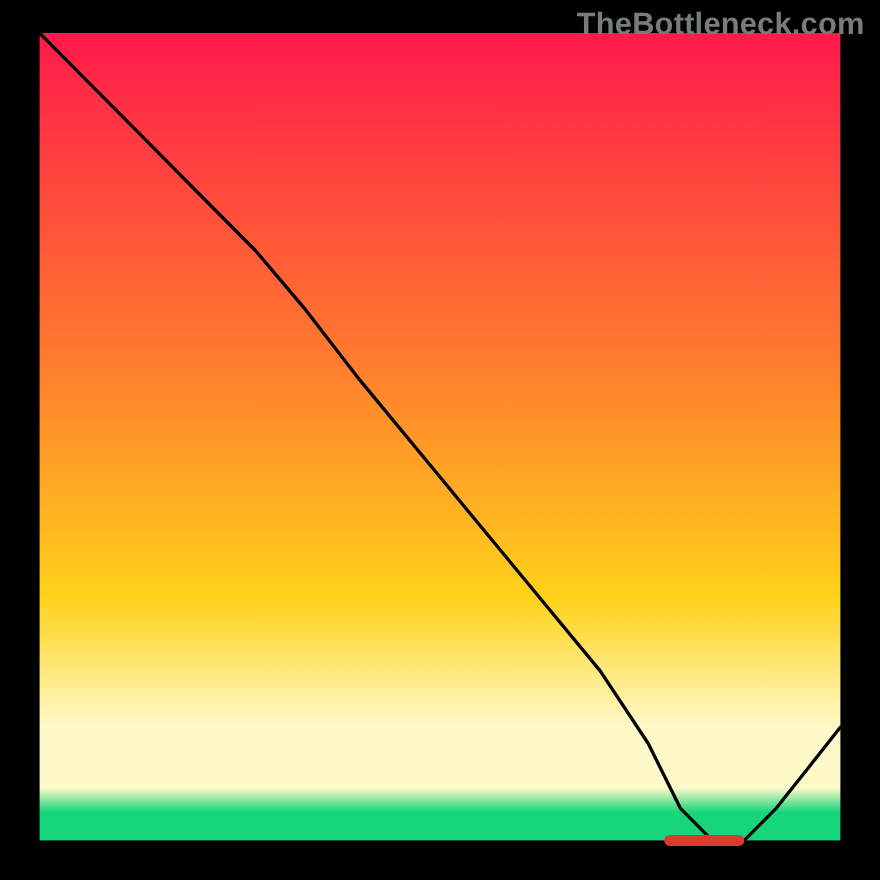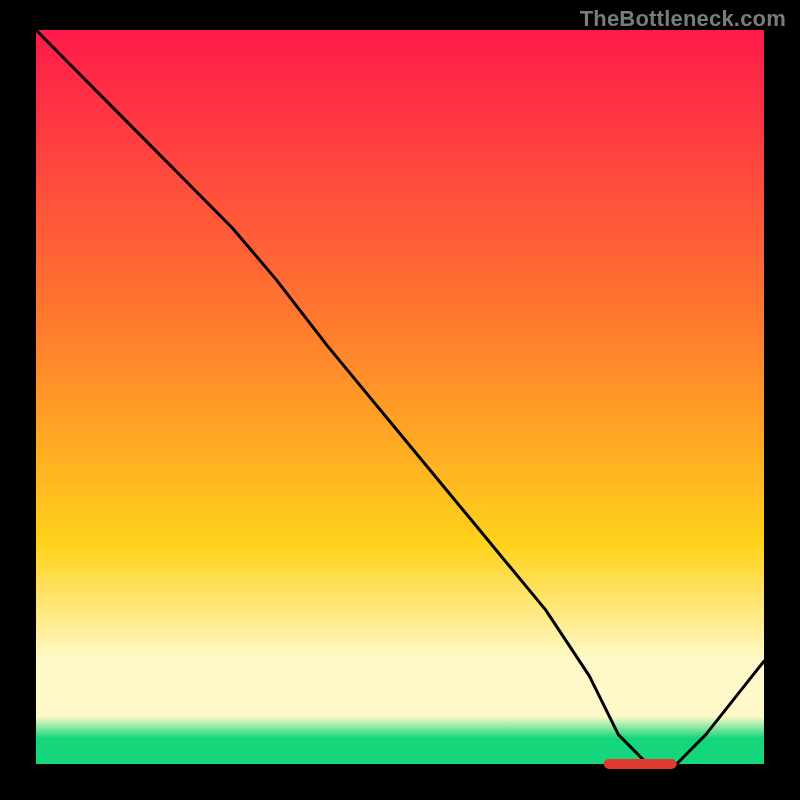--- a/index.html
+++ b/index.html
@@ -14,21 +14,21 @@
   .wrap {
     position: relative;
     width: 800px;
     height: 800px;
   }
   .watermark {
     position: absolute;
     top: 6px;
     right: 14px;
     color: #777d7b;
-    font-size: 22px;
+    font-size: 28px;
     font-weight: 600;
     letter-spacing: 0.2px;
     z-index: 5;
     user-select: none;
   }
   svg {
     position: absolute;
     left: 0;
     top: 0;
   }

